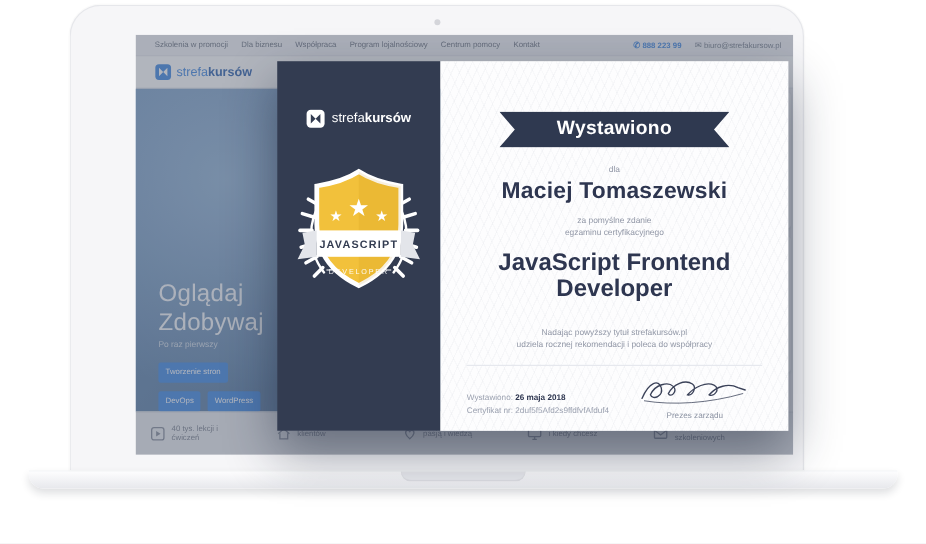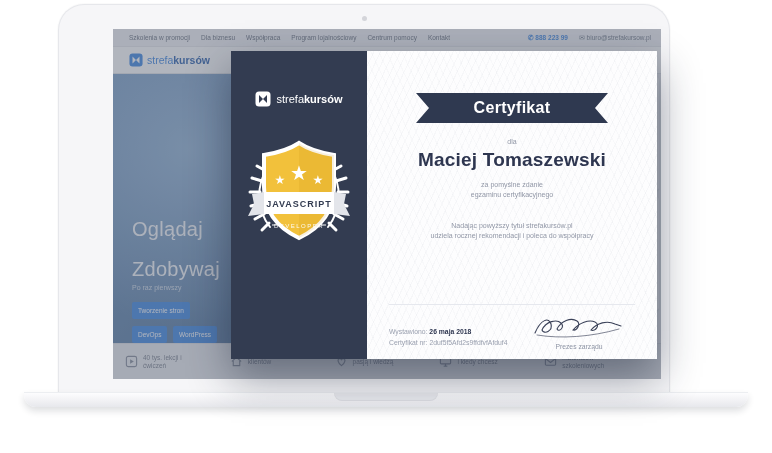--- a/index.html
+++ b/index.html
@@ -33,21 +33,21 @@
     border-bottom:1px solid #e2e4e9; }
   .logo { position:absolute; left:16px; top:6px; display:flex; align-items:center; gap:4px; cursor:pointer; }
   .logo-text { font-size:10.5px; color:#2f7de0; }
   .logo-text b { color:#1c55a8; }
   .login { position:absolute; left:474px; top:9px; font-size:8px; color:#2f7de0; cursor:pointer; white-space:nowrap; }
 
   .hero { position:absolute; left:0; top:45px; width:420px; height:269px;
     background: radial-gradient(circle at 18% 28%, rgba(150,185,220,0.8) 0%, rgba(150,185,220,0) 45%),
     linear-gradient(135deg,#628cba 0%, #41658f 70%, #35547a 100%); }
   .hero-h1 { position:absolute; left:19px; font-size:20px; color:#f4f7fa; letter-spacing:0.3px; white-space:nowrap; }
-  .hero-h1.l1 { top:144px; } .hero-h1.l2 { top:184px; }
+  .hero-h1.l1 { top:160px; } .hero-h1.l2 { top:184px; }
   .hero-sub { position:absolute; left:19px; top:210px; font-size:7px; color:#cfd9e6; white-space:nowrap; }
   .hero-btn { position:absolute; height:17px; background:#2f7de0; color:#fff; font-size:6.5px;
     display:inline-flex; align-items:center; padding:0 6px; border-radius:2px; white-space:nowrap; cursor:pointer; }
   .hb1 { left:19px; top:228px; } .hb2 { left:19px; top:252px; } .hb3 { left:60px; top:252px; }
 
   .cards-col { position:absolute; left:420px; top:45px; width:128px; height:269px; background:#f0f1f4; }
   .card { position:absolute; left:8px; width:118px; height:113px; background:#fff; border-radius:3px;
     text-align:center; cursor:pointer; box-shadow:0 1px 2px rgba(30,40,60,0.08); }
   .card.c1 { top:3px; } .card.c2 { top:123px; }
   .card-stars { font-size:7px; color:#e8883a; letter-spacing:1px; margin-top:2px; }
@@ -264,26 +264,30 @@
           <polygon points="10,59 22,57 22,79 6,81 12,69" fill="#e3e5ea"></polygon>
           <polygon points="104,59 92,57 92,79 108,81 102,69" fill="#e3e5ea"></polygon>
           <rect x="22" y="57" width="70" height="22" fill="#fff"></rect>
           <text x="57" y="72" font-size="9" font-weight="bold" fill="#333c51" text-anchor="middle" letter-spacing="1">JAVASCRIPT</text>
           <path d="M30,90 L35,90 M79,90 L84,90" stroke="#fff" stroke-width="1"></path>
           <text x="57" y="93" font-size="6" fill="#ffffff" opacity="0.92" text-anchor="middle" letter-spacing="1.5">DEVELOPER</text>
         </svg>
       </div>
 
       <div class="cert-right">
-        <div class="ribbon">Certyfikat</div>
+        <div class="ribbon">Wystawiono</div>
         <div class="c-dla">dla</div>
         <div class="c-name">Maciej Tomaszewski</div>
         <div class="c-reason">
           <div>za pomyślne zdanie</div>
           <div>egzaminu certyfikacyjnego</div>
+        </div>
+        <div class="c-title">
+          <div>JavaScript Frontend</div>
+          <div>Developer</div>
         </div>
         <div class="c-note">
           <div>Nadając powyższy tytuł strefakursów.pl</div>
           <div>udziela rocznej rekomendacji i poleca do współpracy</div>
         </div>
         <div class="c-divider"></div>
         <div class="c-footer">
           <div class="cf-left">
             <div><span>Wystawiono:</span> <b>26 maja 2018</b></div>
             <div><span>Certyfikat nr:</span> <span>2duf5f5Afd2s9ffdfvfAfduf4</span></div>

